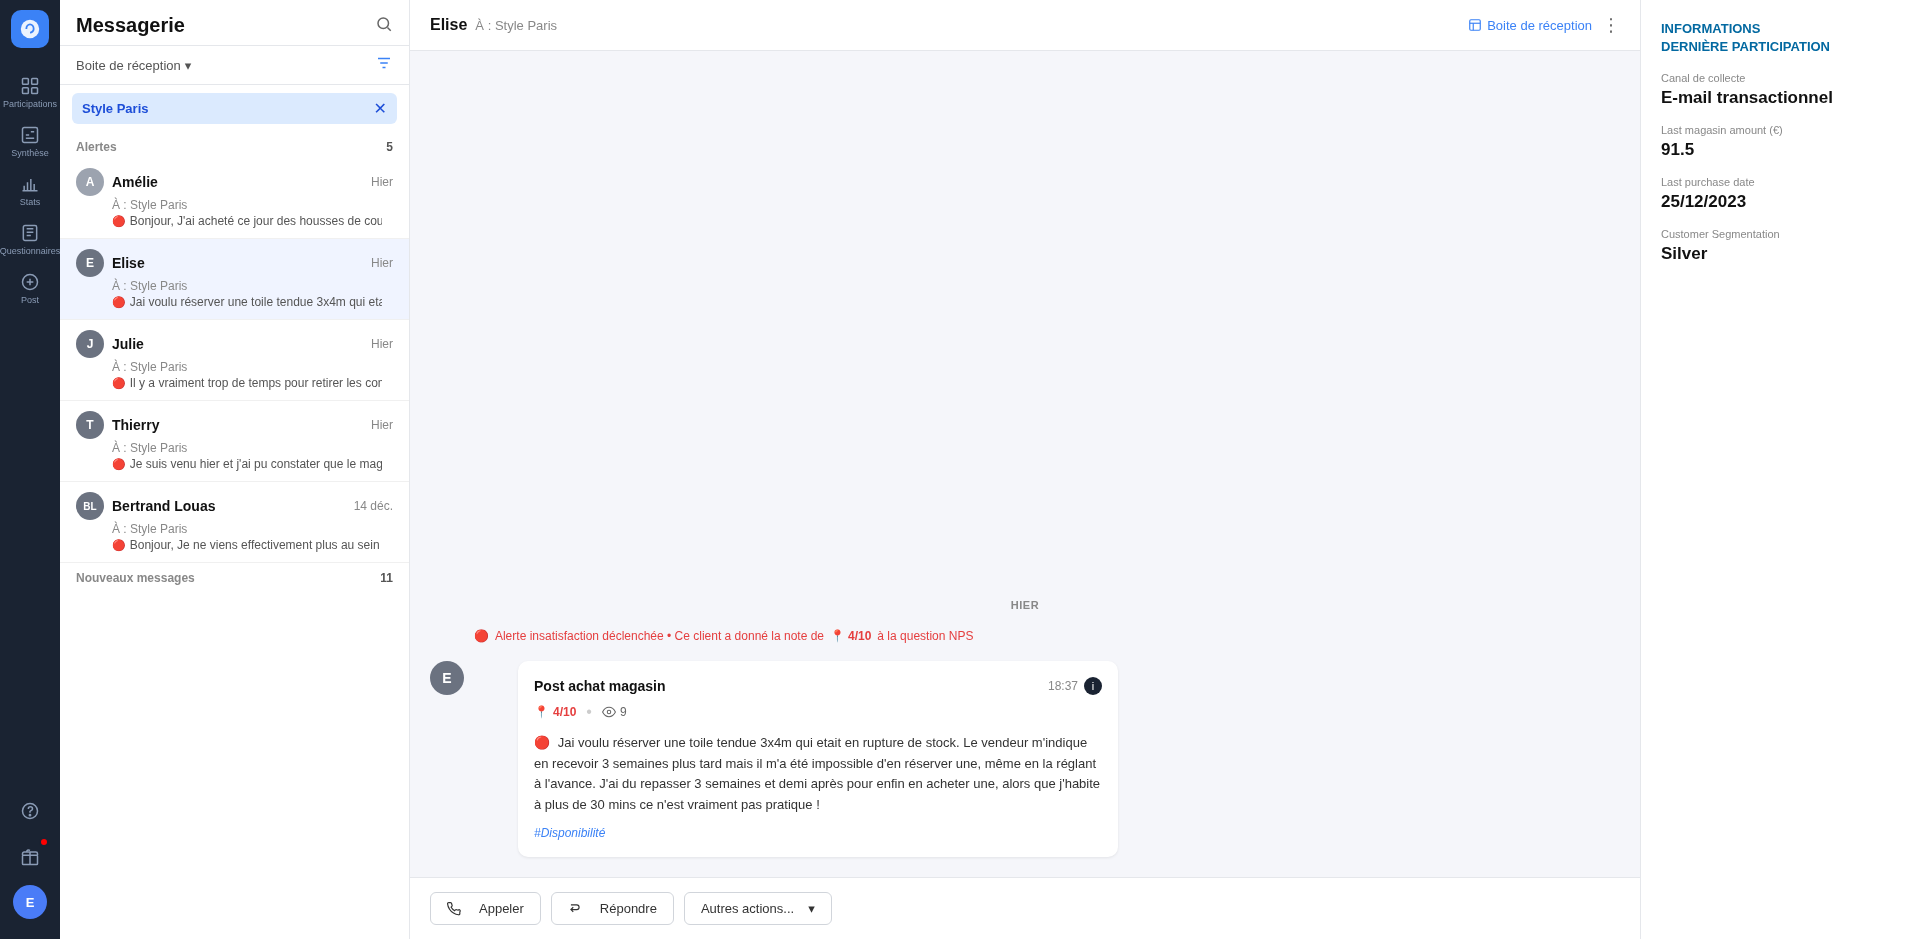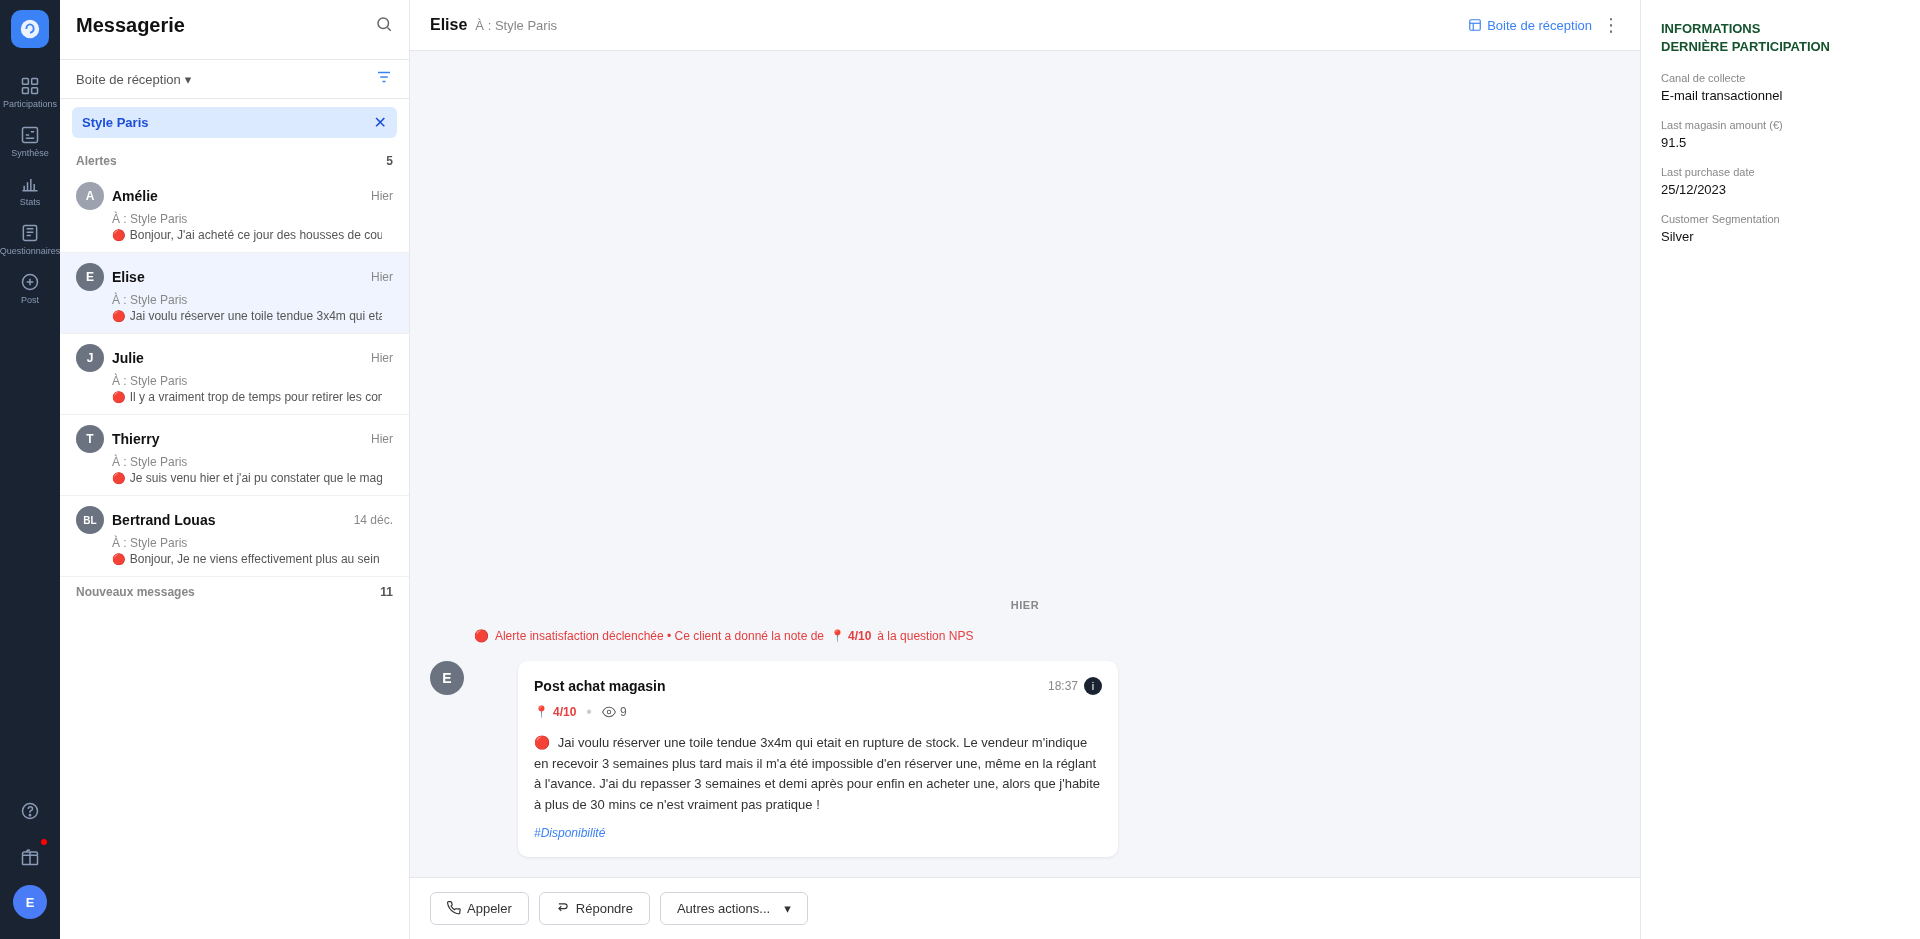--- a/index.html
+++ b/index.html
@@ -38,21 +38,21 @@
     
     .sidebar {
       width: 350px;
       background: #fff;
       border-right: 1px solid #e5e7eb;
       display: flex;
       flex-direction: column;
       flex-shrink: 0;
     }
     .sidebar-header {
-      padding: 14px 16px 22px;
+      padding: 14px 16px 8px;
       display: flex; align-items: center; justify-content: space-between;
       border-bottom: 1px solid #e5e7eb;
     }
     .sidebar-title { font-size: 20px; font-weight: 700; color: #111; }
     .sidebar-search { color: #666; cursor: pointer; }
     .sidebar-filter-row {
       padding: 8px 16px;
       display: flex; align-items: center; justify-content: space-between;
       border-bottom: 1px solid #e5e7eb;
     }
@@ -152,43 +152,43 @@
     .card-tag { display: inline-block; margin-top: 10px; font-size: 12px; color: #3b82f6; font-style: italic; }
 
     
     .main-footer {
       padding: 14px 20px;
       background: #fff;
       border-top: 1px solid #e5e7eb;
       display: flex; align-items: center; gap: 10px;
     }
     .footer-btn {
-      display: flex; gap: 6px;
+      display: flex; align-items: center; gap: 18px;
       padding: 8px 16px;
       border: 1px solid #d1d5db;
       border-radius: 6px;
       background: #fff;
       font-size: 13px; color: #333;
       cursor: pointer;
     }
     .other-actions { display: flex; align-items: center; gap: 14px; }
 
     
     .right-panel {
       width: 280px;
       background: #fff;
       border-left: 1px solid #e5e7eb;
       padding: 20px;
       flex-shrink: 0;
       overflow-y: auto;
     }
-    .info-title { font-size: 13px; font-weight: 700; color: #14532d; margin-bottom: 16px; line-height: 1.4; }
+    .info-title { font-size: 13px; font-weight: 700; color: #0369a1; margin-bottom: 16px; line-height: 1.4; }
     .info-field { margin-bottom: 16px; }
     .info-label { font-size: 11px; color: #888; margin-bottom: 4px; }
-    .info-value { font-size: 13px; color: #111; font-weight: 400; }
+    .info-value { font-size: 17px; color: #111; font-weight: 700; }
   </style>
 </head>
 <body>
 
 <nav class="left-nav">
   <div class="nav-logo">
     <svg viewBox="0 0 24 24">
         <circle cx="12" cy="12" r="10" fill="white" opacity="0.9"></circle>
         <path d="M8 12 C8 9 10 7 12 7 C14 7 16 9 16 12 C16 14 14 16 12 16" stroke="#3b82f6" stroke-width="2" fill="none"></path>
       </svg>

